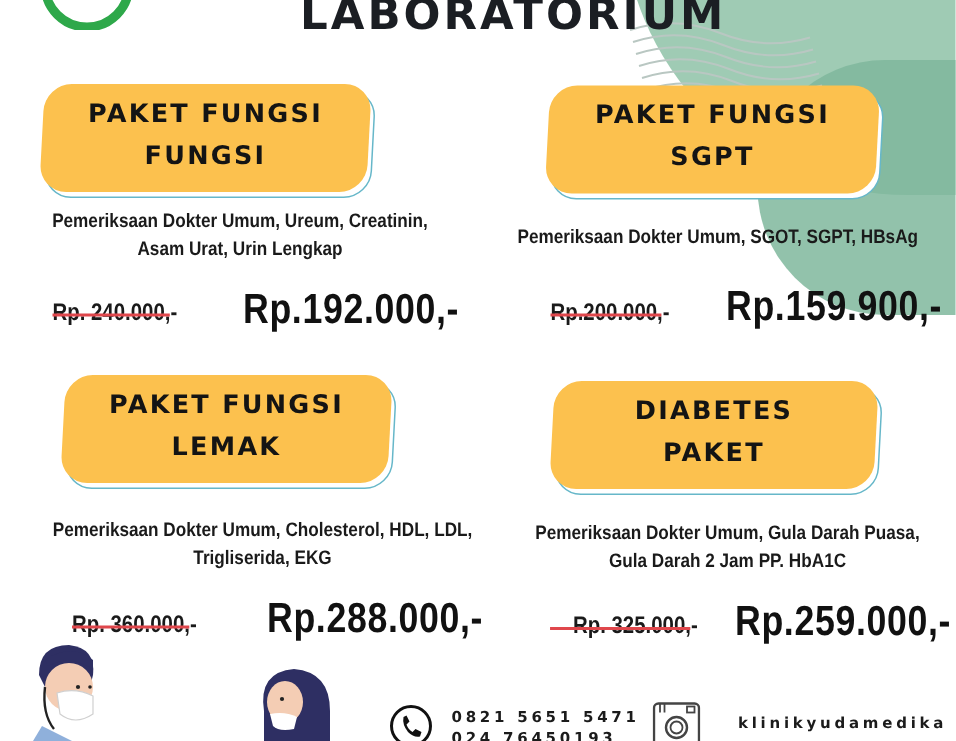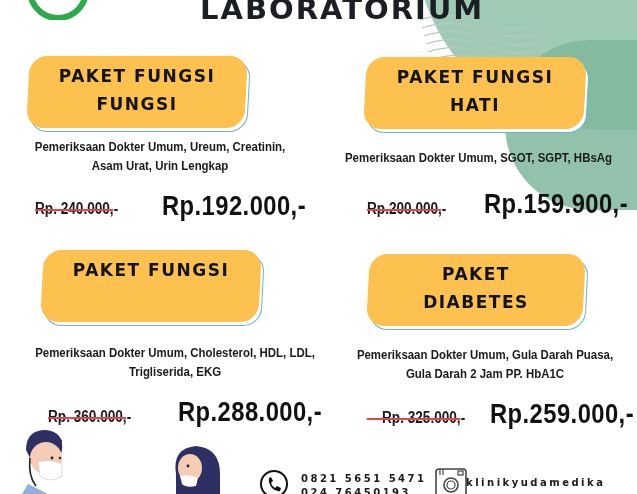--- a/index.html
+++ b/index.html
@@ -62,53 +62,54 @@
 <div class="old" style="left:35px; top:200px;">
   <span>Rp. 240.000,-</span><div class="strike"></div>
 </div>
 <div class="new" style="left:162px; top:190px;">Rp.192.000,-</div>
 
 <div class="badge" style="left:365px; top:57px; width:220px; height:72px;">
   <div class="shadow"></div>
   <div class="fill"></div>
   <div class="txt">
     <div>PAKET FUNGSI</div>
-    <div>HATI</div>
+    <div>SGPT</div>
   </div>
 </div>
 <div class="desc" style="left:320px; top:148px; width:317px;">
   <div>Pemeriksaan Dokter Umum, SGOT, SGPT, HBsAg</div>
 </div>
 <div class="old" style="left:367px; top:200px;">
   <span>Rp.200.000,-</span><div class="strike"></div>
 </div>
 <div class="new" style="left:484px; top:188px;">Rp.159.900,-</div>
 
 <div class="badge" style="left:42px; top:250px; width:218px; height:72px;">
   <div class="shadow"></div>
   <div class="fill"></div>
   <div class="txt">
     <div>PAKET FUNGSI</div>
+    <div>LEMAK</div>
   </div>
 </div>
 <div class="desc" style="left:0px; top:343px; width:350px;">
   <div>Pemeriksaan Dokter Umum, Cholesterol, HDL, LDL,</div>
   <div>Trigliserida, EKG</div>
 </div>
 <div class="old" style="left:48px; top:408px;">
   <span>Rp. 360.000,-</span><div class="strike"></div>
 </div>
 <div class="new" style="left:178px; top:396px;">Rp.288.000,-</div>
 
 <div class="badge" style="left:368px; top:254px; width:216px; height:72px;">
   <div class="shadow"></div>
   <div class="fill"></div>
   <div class="txt">
+    <div>DIABETES</div>
     <div>PAKET</div>
-    <div>DIABETES</div>
   </div>
 </div>
 <div class="desc" style="left:330px; top:345px; width:310px;">
   <div>Pemeriksaan Dokter Umum, Gula Darah Puasa,</div>
   <div>Gula Darah 2 Jam PP. HbA1C</div>
 </div>
 <div class="old" style="left:382px; top:409px;">
   <span>Rp. 325.000,-</span><div class="strike" style="left:-18px;"></div>
 </div>
 <div class="new" style="left:490px; top:398px;">Rp.259.000,-</div>
@@ -140,13 +141,13 @@
 </div>
 
 <svg class="icon-svg" style="left:435px; top:467px;" width="32" height="30" viewBox="0 0 32 30">
   <rect x="1" y="2" width="30" height="28" rx="3" fill="none" stroke="#444" stroke-width="1.6"></rect>
   <line x1="5" y1="2" x2="5" y2="8" stroke="#444" stroke-width="1.2"></line>
   <line x1="8" y1="2" x2="8" y2="8" stroke="#444" stroke-width="1.2"></line>
   <rect x="23" y="4" width="5" height="4" fill="none" stroke="#444" stroke-width="1.2"></rect>
   <circle cx="16" cy="18" r="7" fill="none" stroke="#444" stroke-width="1.6"></circle>
   <circle cx="16" cy="18" r="4" fill="none" stroke="#444" stroke-width="1.2"></circle>
 </svg>
-<div class="contact" style="left:466px; top:476px;">klinikyudamedika</div>
+<div class="contact" style="left:492px; top:476px;">klinikyudamedika</div>
 
 </body></html>

